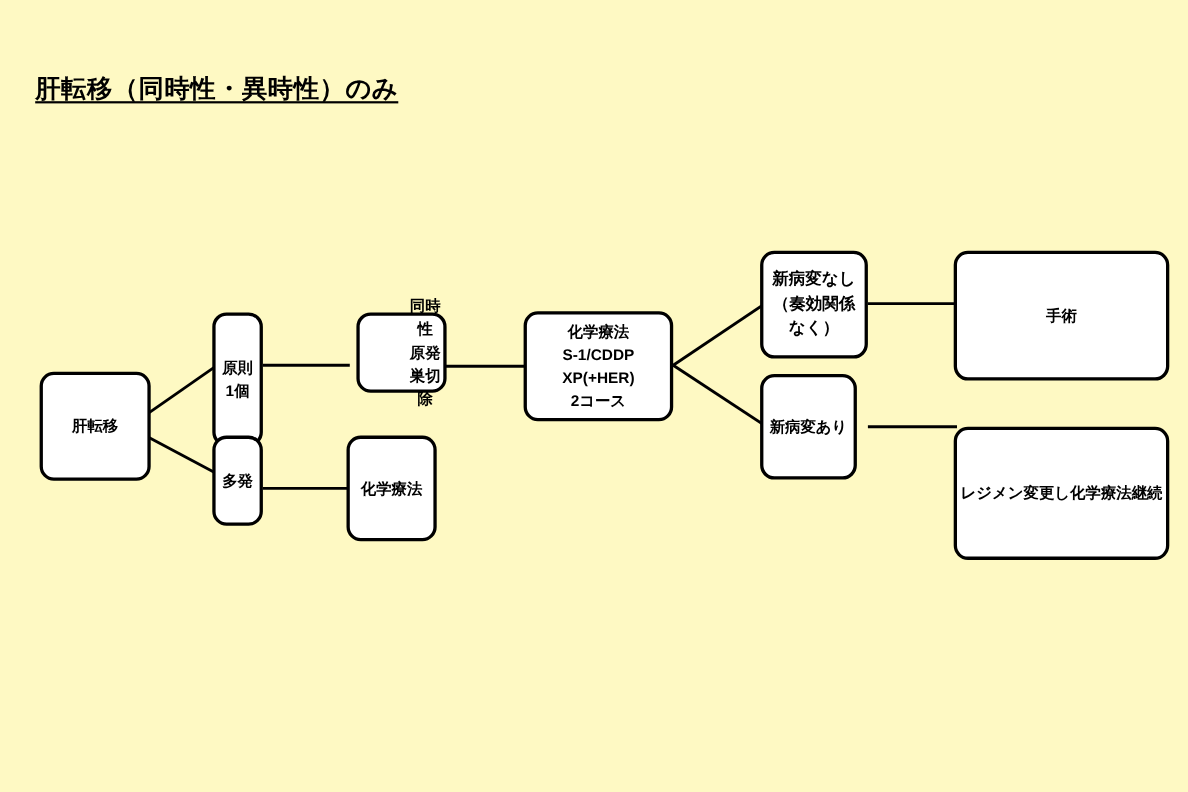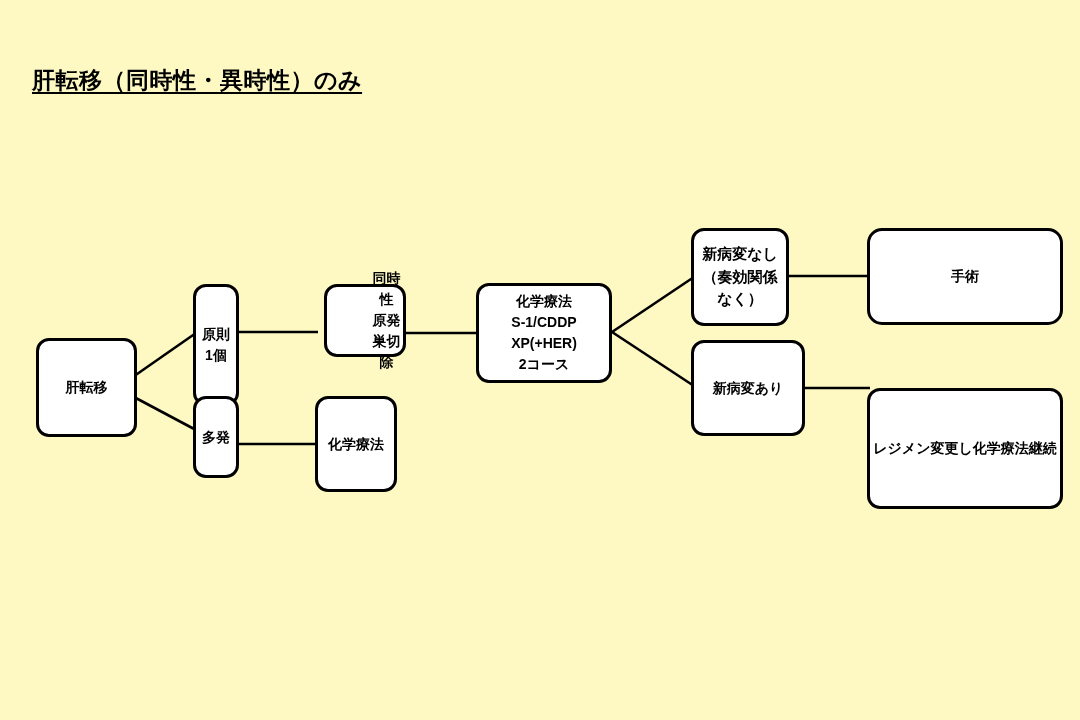--- a/index.html
+++ b/index.html
@@ -86,19 +86,19 @@
   <div class="node" style="left:315px; top:396px; width:82px; height:96px;">化学療法</div>
 
   <div class="node" style="left:476px; top:283px; width:136px; height:100px;">化学療法
 S-1/CDDP
 XP(+HER)
 2コース</div>
 
   <div class="node small-text" style="left:691px; top:228px; width:98px; height:98px;">新病変なし
 （奏効関係なく）</div>
 
-  <div class="node" style="left:691px; top:340px; width:114px; height:96px;">新病変あり</div>
+  <div class="node" style="left:691px; top:340px; width:88px; height:96px;">新病変あり</div>
 
-  <div class="node" style="left:867px; top:228px; width:196px; height:97px;border-radius:15px;">手術</div>
+  <div class="node" style="left:867px; top:228px; width:196px; height:118px;">手術</div>
 
   <div class="node" style="left:867px; top:340px; width:196px; height:121px;margin-top:48px;">レジメン変更し化学療法継続</div>
 
 </div>
 
 </body></html>

